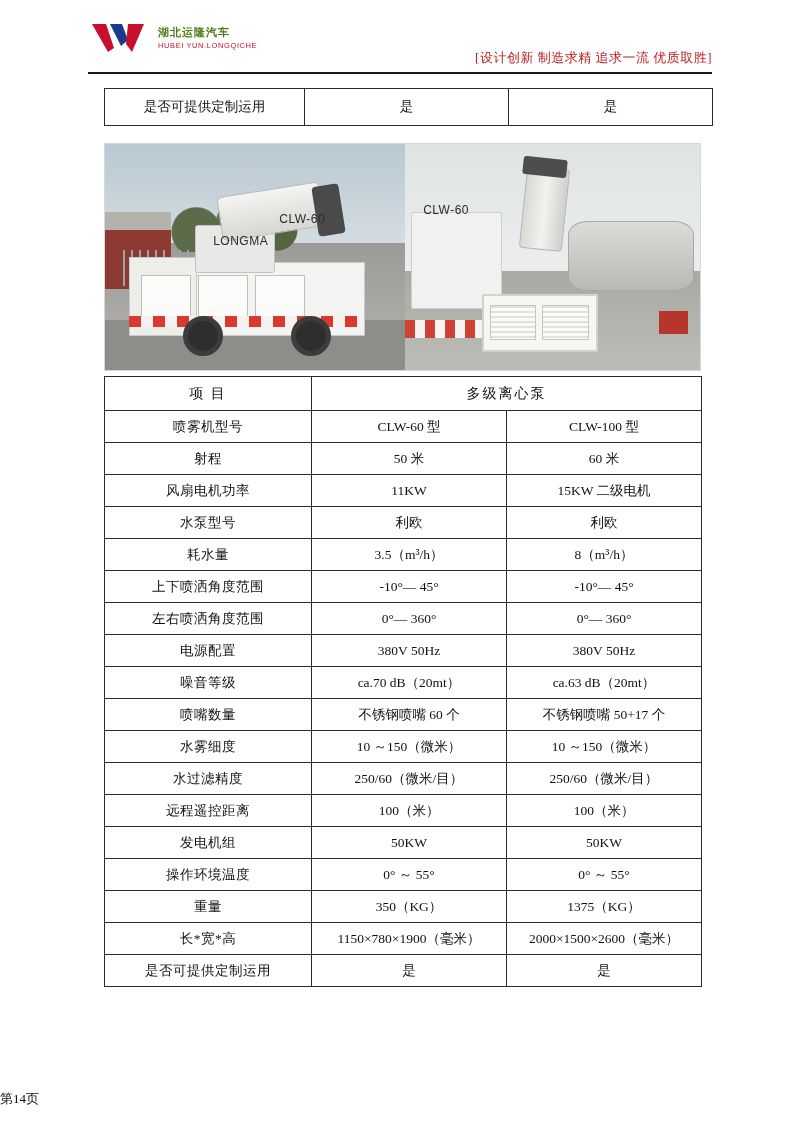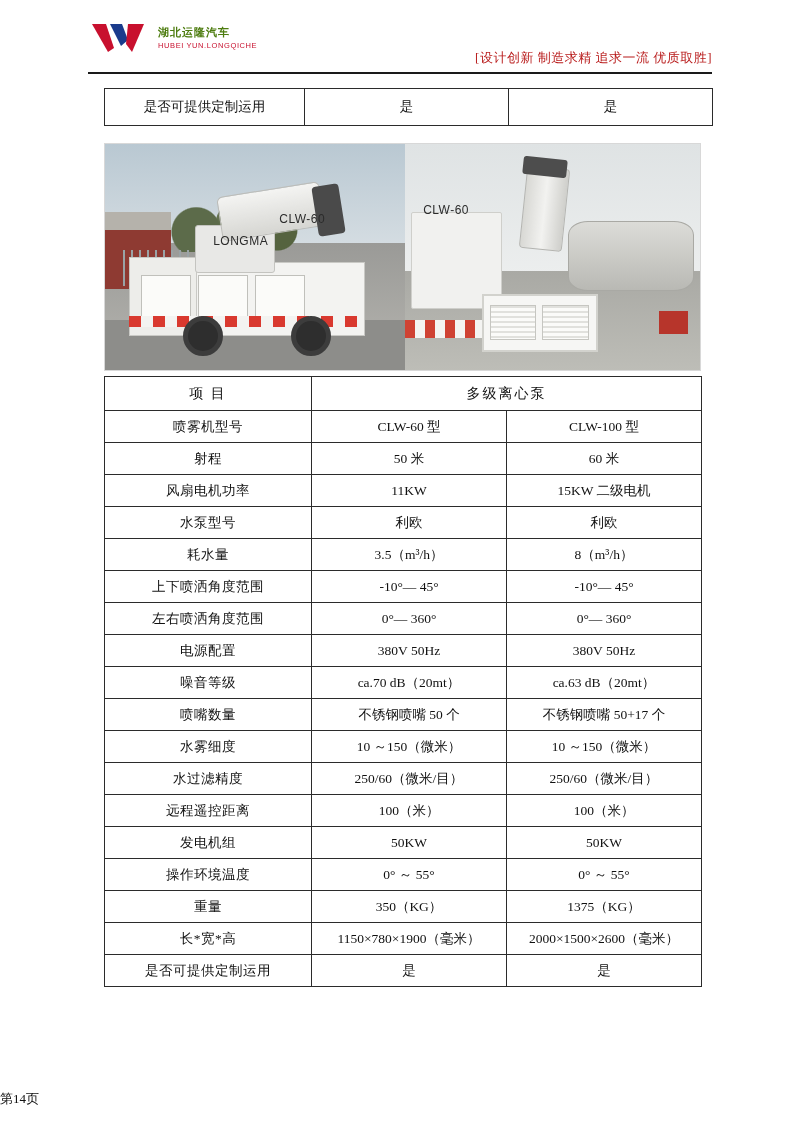--- a/index.html
+++ b/index.html
@@ -418,21 +418,21 @@
         <td class="value">380V 50Hz</td>
         <td class="value">380V 50Hz</td>
       </tr>
       <tr>
         <td class="label">噪音等级</td>
         <td class="value">ca.70 dB（20mt）</td>
         <td class="value">ca.63 dB（20mt）</td>
       </tr>
       <tr>
         <td class="label">喷嘴数量</td>
-        <td class="value small-val">不锈钢喷嘴 50 个</td>
+        <td class="value small-val">不锈钢喷嘴 60 个</td>
         <td class="value small-val">不锈钢喷嘴 50+17 个</td>
       </tr>
       <tr>
         <td class="label">水雾细度</td>
         <td class="value">10 ～150（微米）</td>
         <td class="value">10 ～150（微米）</td>
       </tr>
       <tr>
         <td class="label">水过滤精度</td>
         <td class="value">250/60（微米/目）</td>

